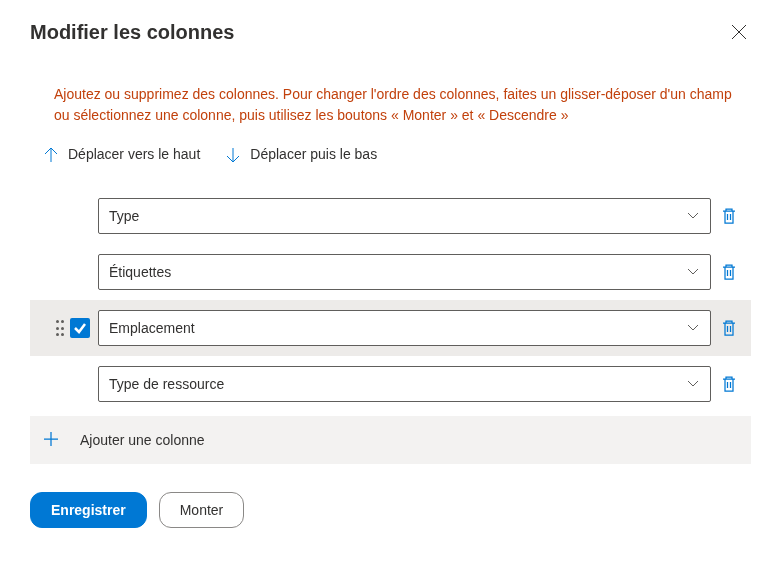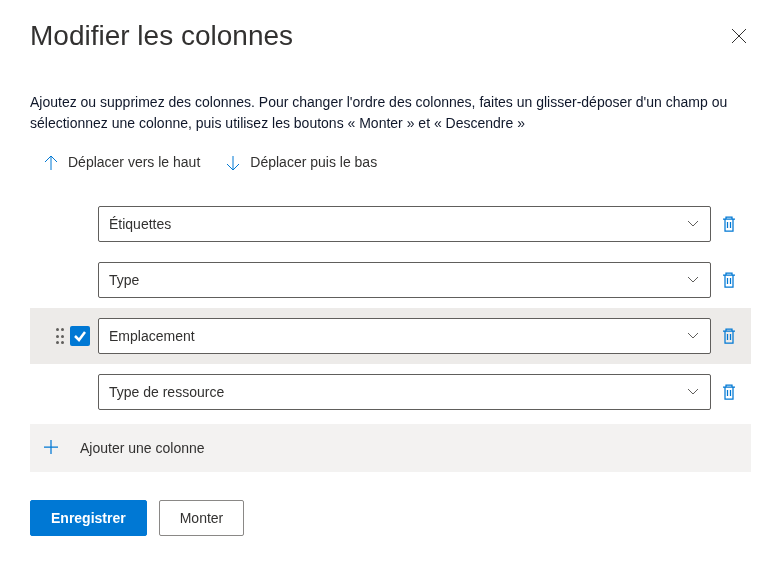--- a/index.html
+++ b/index.html
@@ -12,37 +12,38 @@
       height: 577px;
       padding: 20px 30px;
     }
     .header {
       display: flex;
       justify-content: space-between;
       align-items: center;
       margin-bottom: 40px;
     }
     .title {
-      font-size: 28px;
-      font-weight: 400;
+      font-size: 20px;
+      font-weight: 700;
     }
     .close-btn {
       cursor: pointer;
       width: 24px;
       height: 24px;
       display: flex;
       align-items: center;
       justify-content: center;
     }
     .close-btn svg { stroke: #323130; stroke-width: 1; }
     .description {
       font-size: 14px;
       line-height: 1.5;
-      color: #0f172a;
+      color: #c2410c;
       margin-bottom: 20px;
+      margin-left: 24px;
     }
     .move-toolbar {
       display: flex;
       gap: 24px;
       margin-bottom: 24px;
       padding-left: 12px;
     }
     .move-btn {
       display: flex;
       align-items: flex-start;
@@ -132,21 +133,21 @@
       margin-bottom: 28px;
     }
     .add-icon svg { stroke: #0078d4; stroke-width: 1.25; }
     .footer {
       display: flex;
       gap: 12px;
     }
     .btn {
       height: 36px;
       padding: 0 20px;
-      border-radius: 2px;
+      border-radius: 12px;
       cursor: pointer;
       font-size: 14px;
       font-family: inherit;
       display: flex;
       align-items: center;
     }
     .btn-primary {
       background: #0078d4;
       color: #fff;
       border: 1px solid #0078d4;
@@ -185,36 +186,36 @@
       </svg>
     <span>Déplacer puis le bas</span>
   </div>
 </div>
 
 <div class="rows">
 
   <div class="row">
     <div class="row-controls"></div>
     <div class="select">
-      <span class="select-label">Étiquettes</span>
+      <span class="select-label">Type</span>
       <span class="chevron"><svg width="14" height="14" viewBox="0 0 14 14">
             <path d="M2 5 L7 10 L12 5"></path>
           </svg></span>
     </div>
     <div class="delete-btn">
       <svg width="18" height="18" viewBox="0 0 18 18">
           <path d="M3 4 H15 M6 4 V2 H12 V4 M5 4 V16 H13 V4 M7.5 7 V13 M10.5 7 V13"></path>
         </svg>
     </div>
   </div>
 
   <div class="row">
     <div class="row-controls"></div>
     <div class="select">
-      <span class="select-label">Type</span>
+      <span class="select-label">Étiquettes</span>
       <span class="chevron"><svg width="14" height="14" viewBox="0 0 14 14">
             <path d="M2 5 L7 10 L12 5"></path>
           </svg></span>
     </div>
     <div class="delete-btn">
       <svg width="18" height="18" viewBox="0 0 18 18">
           <path d="M3 4 H15 M6 4 V2 H12 V4 M5 4 V16 H13 V4 M7.5 7 V13 M10.5 7 V13"></path>
         </svg>
     </div>
   </div>

